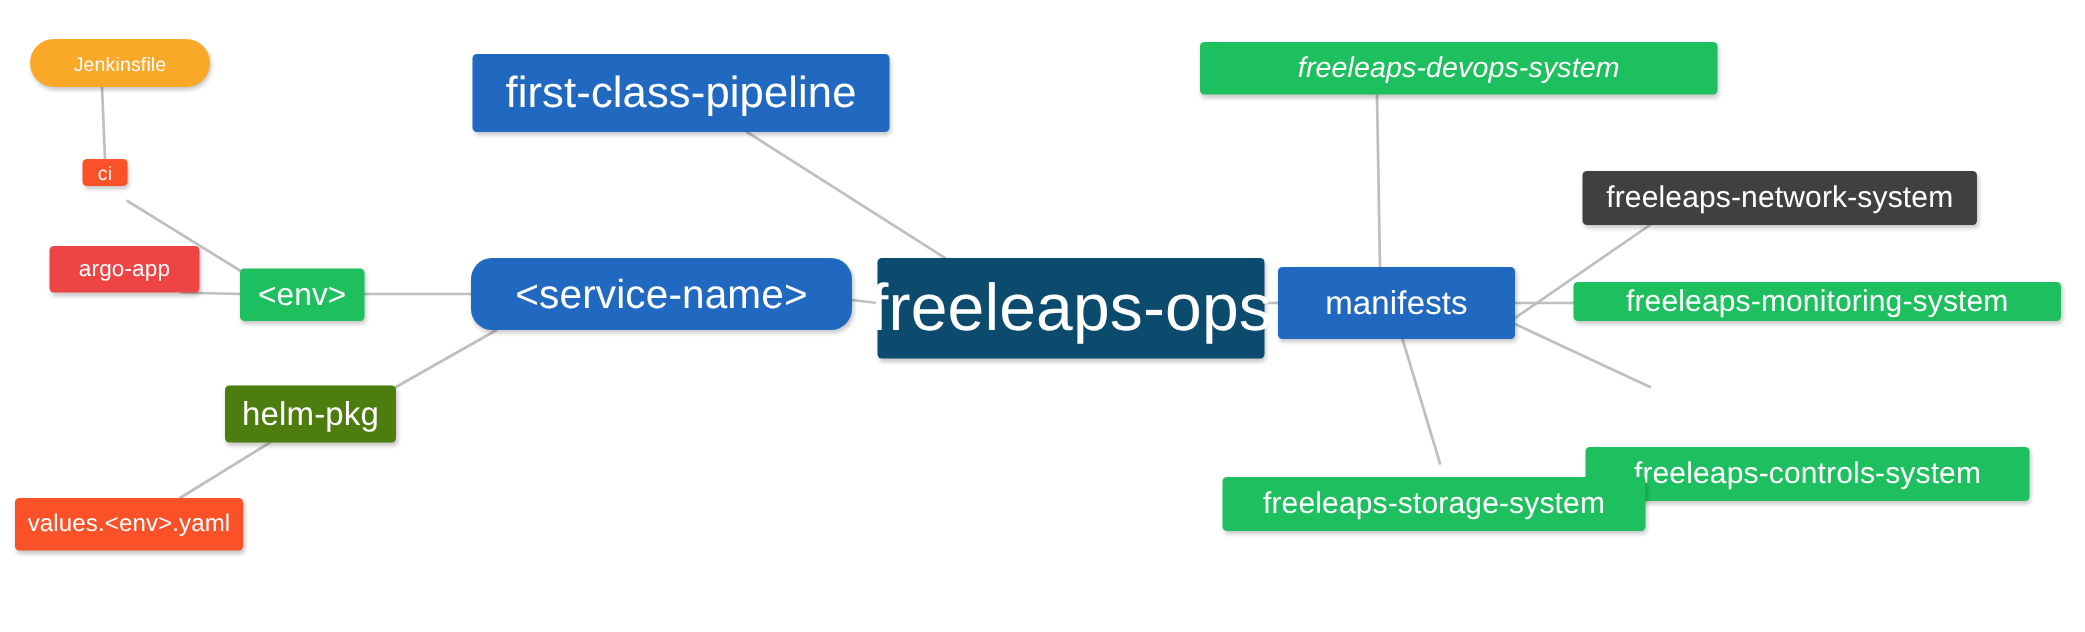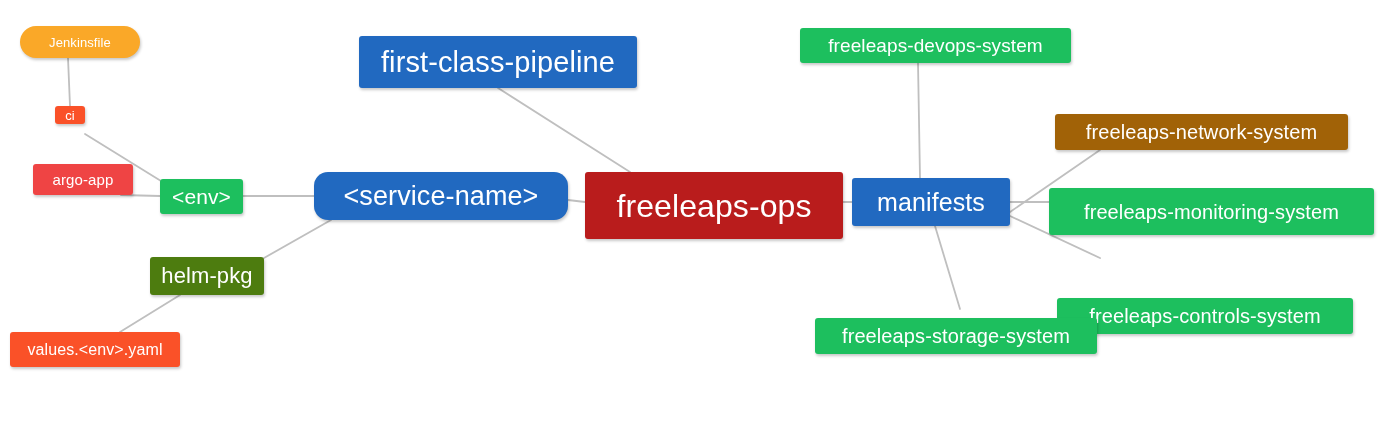--- a/index.html
+++ b/index.html
@@ -49,24 +49,24 @@
       <line x1="1010" y1="202" x2="1049" y2="202" stroke="#bfbfbf" stroke-width="1.8" stroke-linecap="round"></line>
       <line x1="1010" y1="216" x2="1100" y2="258" stroke="#bfbfbf" stroke-width="1.8" stroke-linecap="round"></line>
       <line x1="935" y1="226" x2="960" y2="309" stroke="#bfbfbf" stroke-width="1.8" stroke-linecap="round"></line>
     </svg>
   <div id="node-layer">
       <div class="node" style="left: 20px; top: 26px; width: 120px; height: 32px; background: rgb(250, 168, 40); font-size: 13px; border-radius: 16px;">Jenkinsfile</div>
       <div class="node" style="left: 55px; top: 106px; width: 30px; height: 18px; background: rgb(250, 81, 40); font-size: 13px;">ci</div>
       <div class="node" style="left: 33px; top: 164px; width: 100px; height: 31px; background: #ef4444; font-size: 15px;">argo-app</div>
       <div class="node" style="left: 160px; top: 179px; width: 83px; height: 35px; background: rgb(29, 191, 94); font-size: 21px;">&lt;env&gt;</div>
       <div class="node" style="left: 150px; top: 257px; width: 114px; height: 38px; background: #4d7c0f; font-size: 22px;">helm-pkg</div>
-      <div class="node" style="left: 10px; top: 332px; width: 170px; height: 35px; background: rgb(250, 81, 40); font-size: 16px;">values.&lt;env&gt;.yaml</div>
-      <div class="node" style="left: 315px; top: 36px; width: 278px; height: 52px; background: rgb(33, 105, 192); font-size: 29px; margin-left: 44px;">first-class-pipeline</div>
+      <div class="node" style="left: 10px; top: 332px; width: 152px; height: 35px; background: rgb(250, 81, 40); font-size: 16px;">values.&lt;env&gt;.yaml</div>
+      <div class="node" style="left: 315px; top: 36px; width: 278px; height: 52px; background: rgb(33, 105, 192); font-size: 29px;">first-class-pipeline</div>
       <div class="node" style="left: 314px; top: 172px; width: 254px; height: 48px; background: rgb(33, 105, 192); font-size: 27px; border-radius: 14px;">&lt;service-name&gt;</div>
-      <div class="node" style="left: 585px; top: 172px; width: 258px; height: 67px; background: #b91c1c; font-size: 32px; text-align: right;">freeleaps-ops</div>
-      <div class="node" style="left: 852px; top: 178px; width: 158px; height: 48px; background: rgb(33, 105, 192); font-size: 25px;">manifests</div>
-      <div class="node" style="left: 800px; top: 28px; width: 271px; height: 35px; background: rgb(29, 191, 94); font-size: 19px;">freeleaps-devops-system</div>
-      <div class="node" style="left: 1055px; top: 114px; width: 293px; height: 36px; background: #a16207; font-size: 20px;">freeleaps-network-system</div>
-      <div class="node" style="left: 1049px; top: 188px; width: 325px; height: 47px; background: rgb(29, 191, 94); font-size: 20px;">freeleaps-monitoring-system</div>
+      <div class="node" style="left: 585px; top: 172px; width: 258px; height: 67px; background: #0c4a6e; font-size: 44px; text-align: right;">freeleaps-ops</div>
+      <div class="node" style="left: 852px; top: 178px; width: 158px; height: 48px; background: rgb(33, 105, 192); font-size: 22px;">manifests</div>
+      <div class="node" style="left: 800px; top: 28px; width: 345px; height: 35px; background: rgb(29, 191, 94); font-size: 19px; font-style: italic;">freeleaps-devops-system</div>
+      <div class="node" style="left: 1055px; top: 114px; width: 263px; height: 36px; background: #404040; font-size: 20px;">freeleaps-network-system</div>
+      <div class="node" style="left: 1049px; top: 188px; width: 325px; height: 26px; background: rgb(29, 191, 94); font-size: 20px;">freeleaps-monitoring-system</div>
       <div class="node" style="left: 1057px; top: 258px; width: 296px; height: 36px; background: rgb(29, 191, 94); font-size: 20px; margin-top: 40px;">freeleaps-controls-system</div>
       <div class="node" style="left: 815px; top: 318px; width: 282px; height: 36px; background: rgb(29, 191, 94); font-size: 20px;">freeleaps-storage-system</div>
     </div>
 </div>
 
 </body></html>

